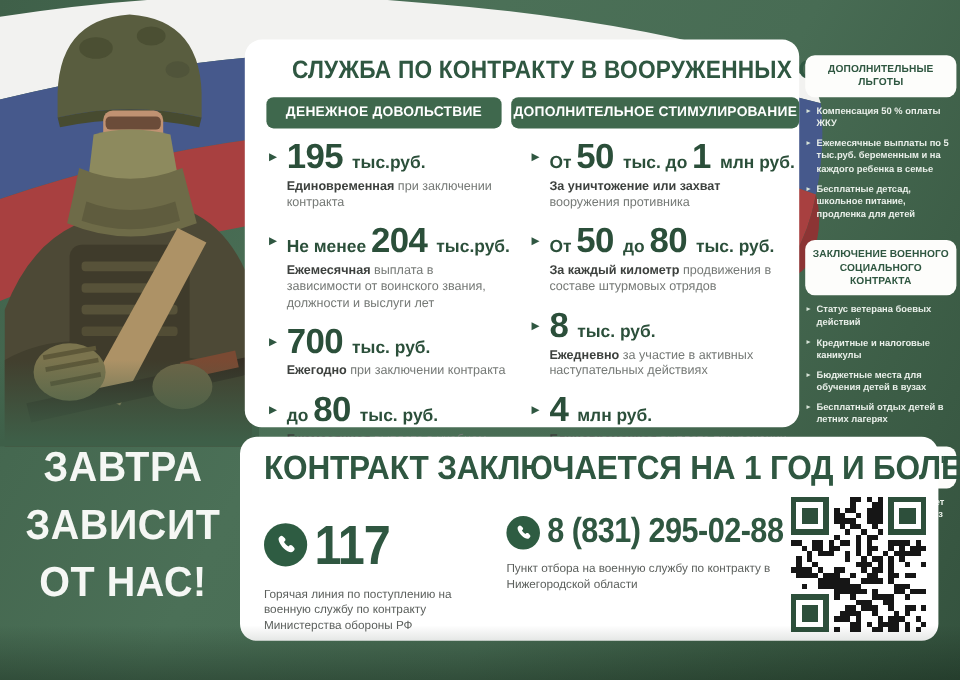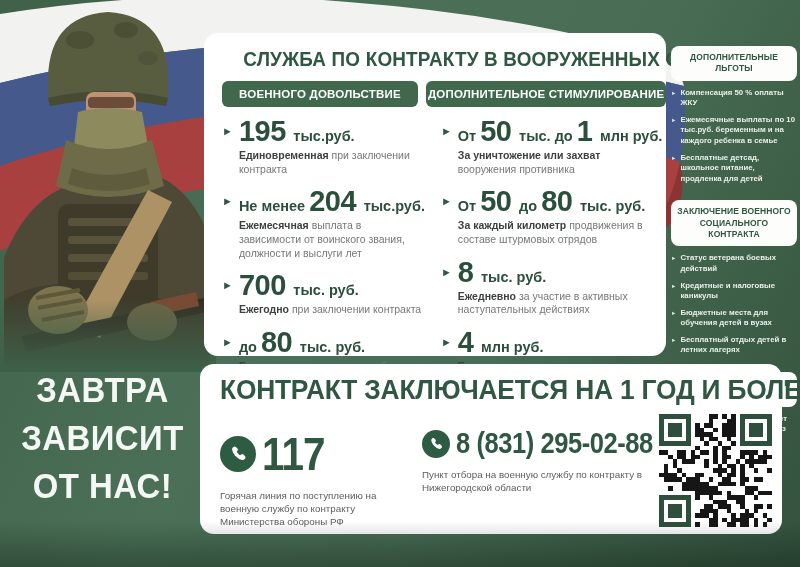--- a/index.html
+++ b/index.html
@@ -126,21 +126,21 @@
 
   <div class="slogan">
     <div>ЗАВТРА</div>
     <div>ЗАВИСИТ</div>
     <div>ОТ НАС!</div>
   </div>
 
   <div class="main-panel">
     <div class="main-title">СЛУЖБА ПО КОНТРАКТУ В ВООРУЖЕННЫХ СИЛАХ</div>
     <div class="pill-row">
-      <div class="pill pill-0">ВОЕННОГО ДОВОЛЬСТВИЕ</div>
+      <div class="pill pill-0">ДЕНЕЖНОЕ ДОВОЛЬСТВИЕ</div>
       <div class="pill pill-1">ДОПОЛНИТЕЛЬНОЕ СТИМУЛИРОВАНИЕ</div>
     </div>
     <div class="cols">
       <div class="col" id="col-0">
           <div class="benefit-item">
             <span class="arrow">►</span>
             <div>
               <div class="amount"><span class="big-num">195 </span><span class="amount-txt">тыс.руб.</span></div>
               <div class="desc"><b>Единовременная</b> при заключении контракта</div>
             </div>
@@ -202,21 +202,21 @@
 
   <div class="sidebar" id="sidebar">
       <div class="side-section">
         <div class="side-header">ДОПОЛНИТЕЛЬНЫЕ ЛЬГОТЫ</div>
         <div class="side-item">
           <span class="side-bullet">►</span>
           <span class="side-text">Компенсация 50 % оплаты ЖКУ</span>
         </div>
         <div class="side-item">
           <span class="side-bullet">►</span>
-          <span class="side-text">Ежемесячные выплаты по 10 тыс.руб. беременным и на каждого ребенка в семье</span>
+          <span class="side-text">Ежемесячные выплаты по 5 тыс.руб. беременным и на каждого ребенка в семье</span>
         </div>
         <div class="side-item">
           <span class="side-bullet">►</span>
           <span class="side-text">Бесплатные детсад, школьное питание, продленка для детей</span>
         </div>
       </div>
       <div class="side-section">
         <div class="side-header">ЗАКЛЮЧЕНИЕ ВОЕННОГО СОЦИАЛЬНОГО КОНТРАКТА</div>
         <div class="side-item">
           <span class="side-bullet">►</span>

